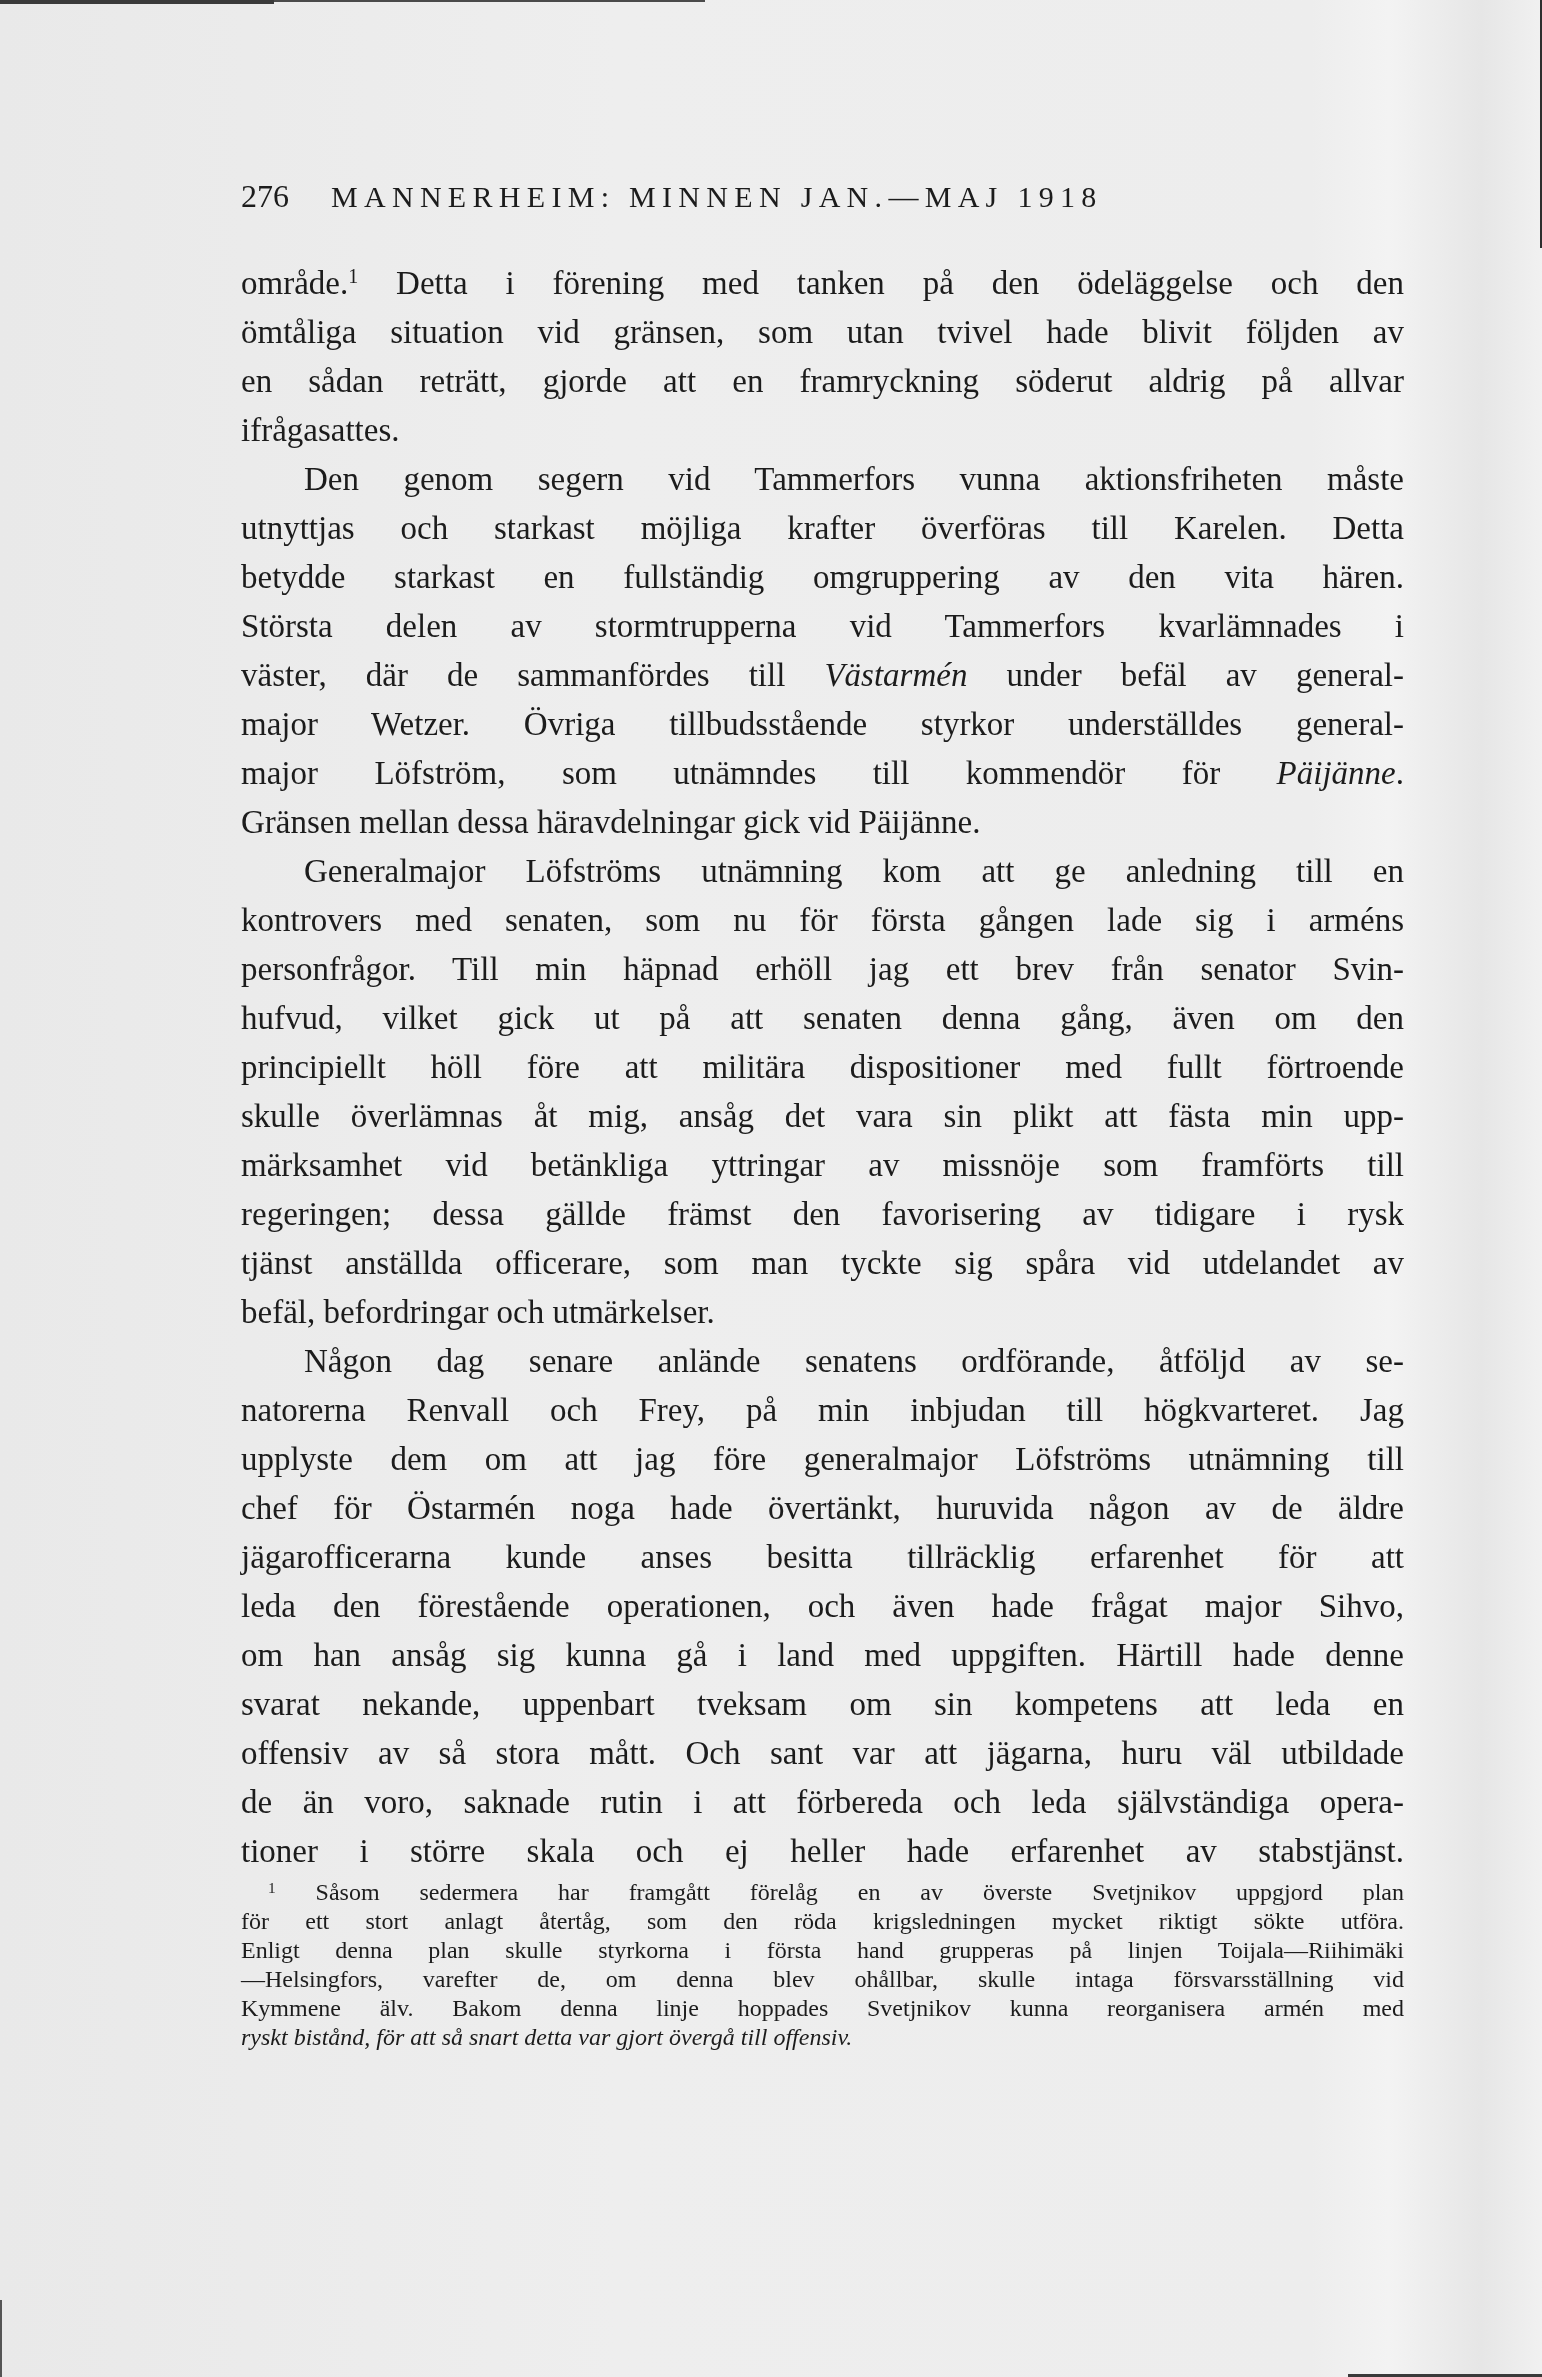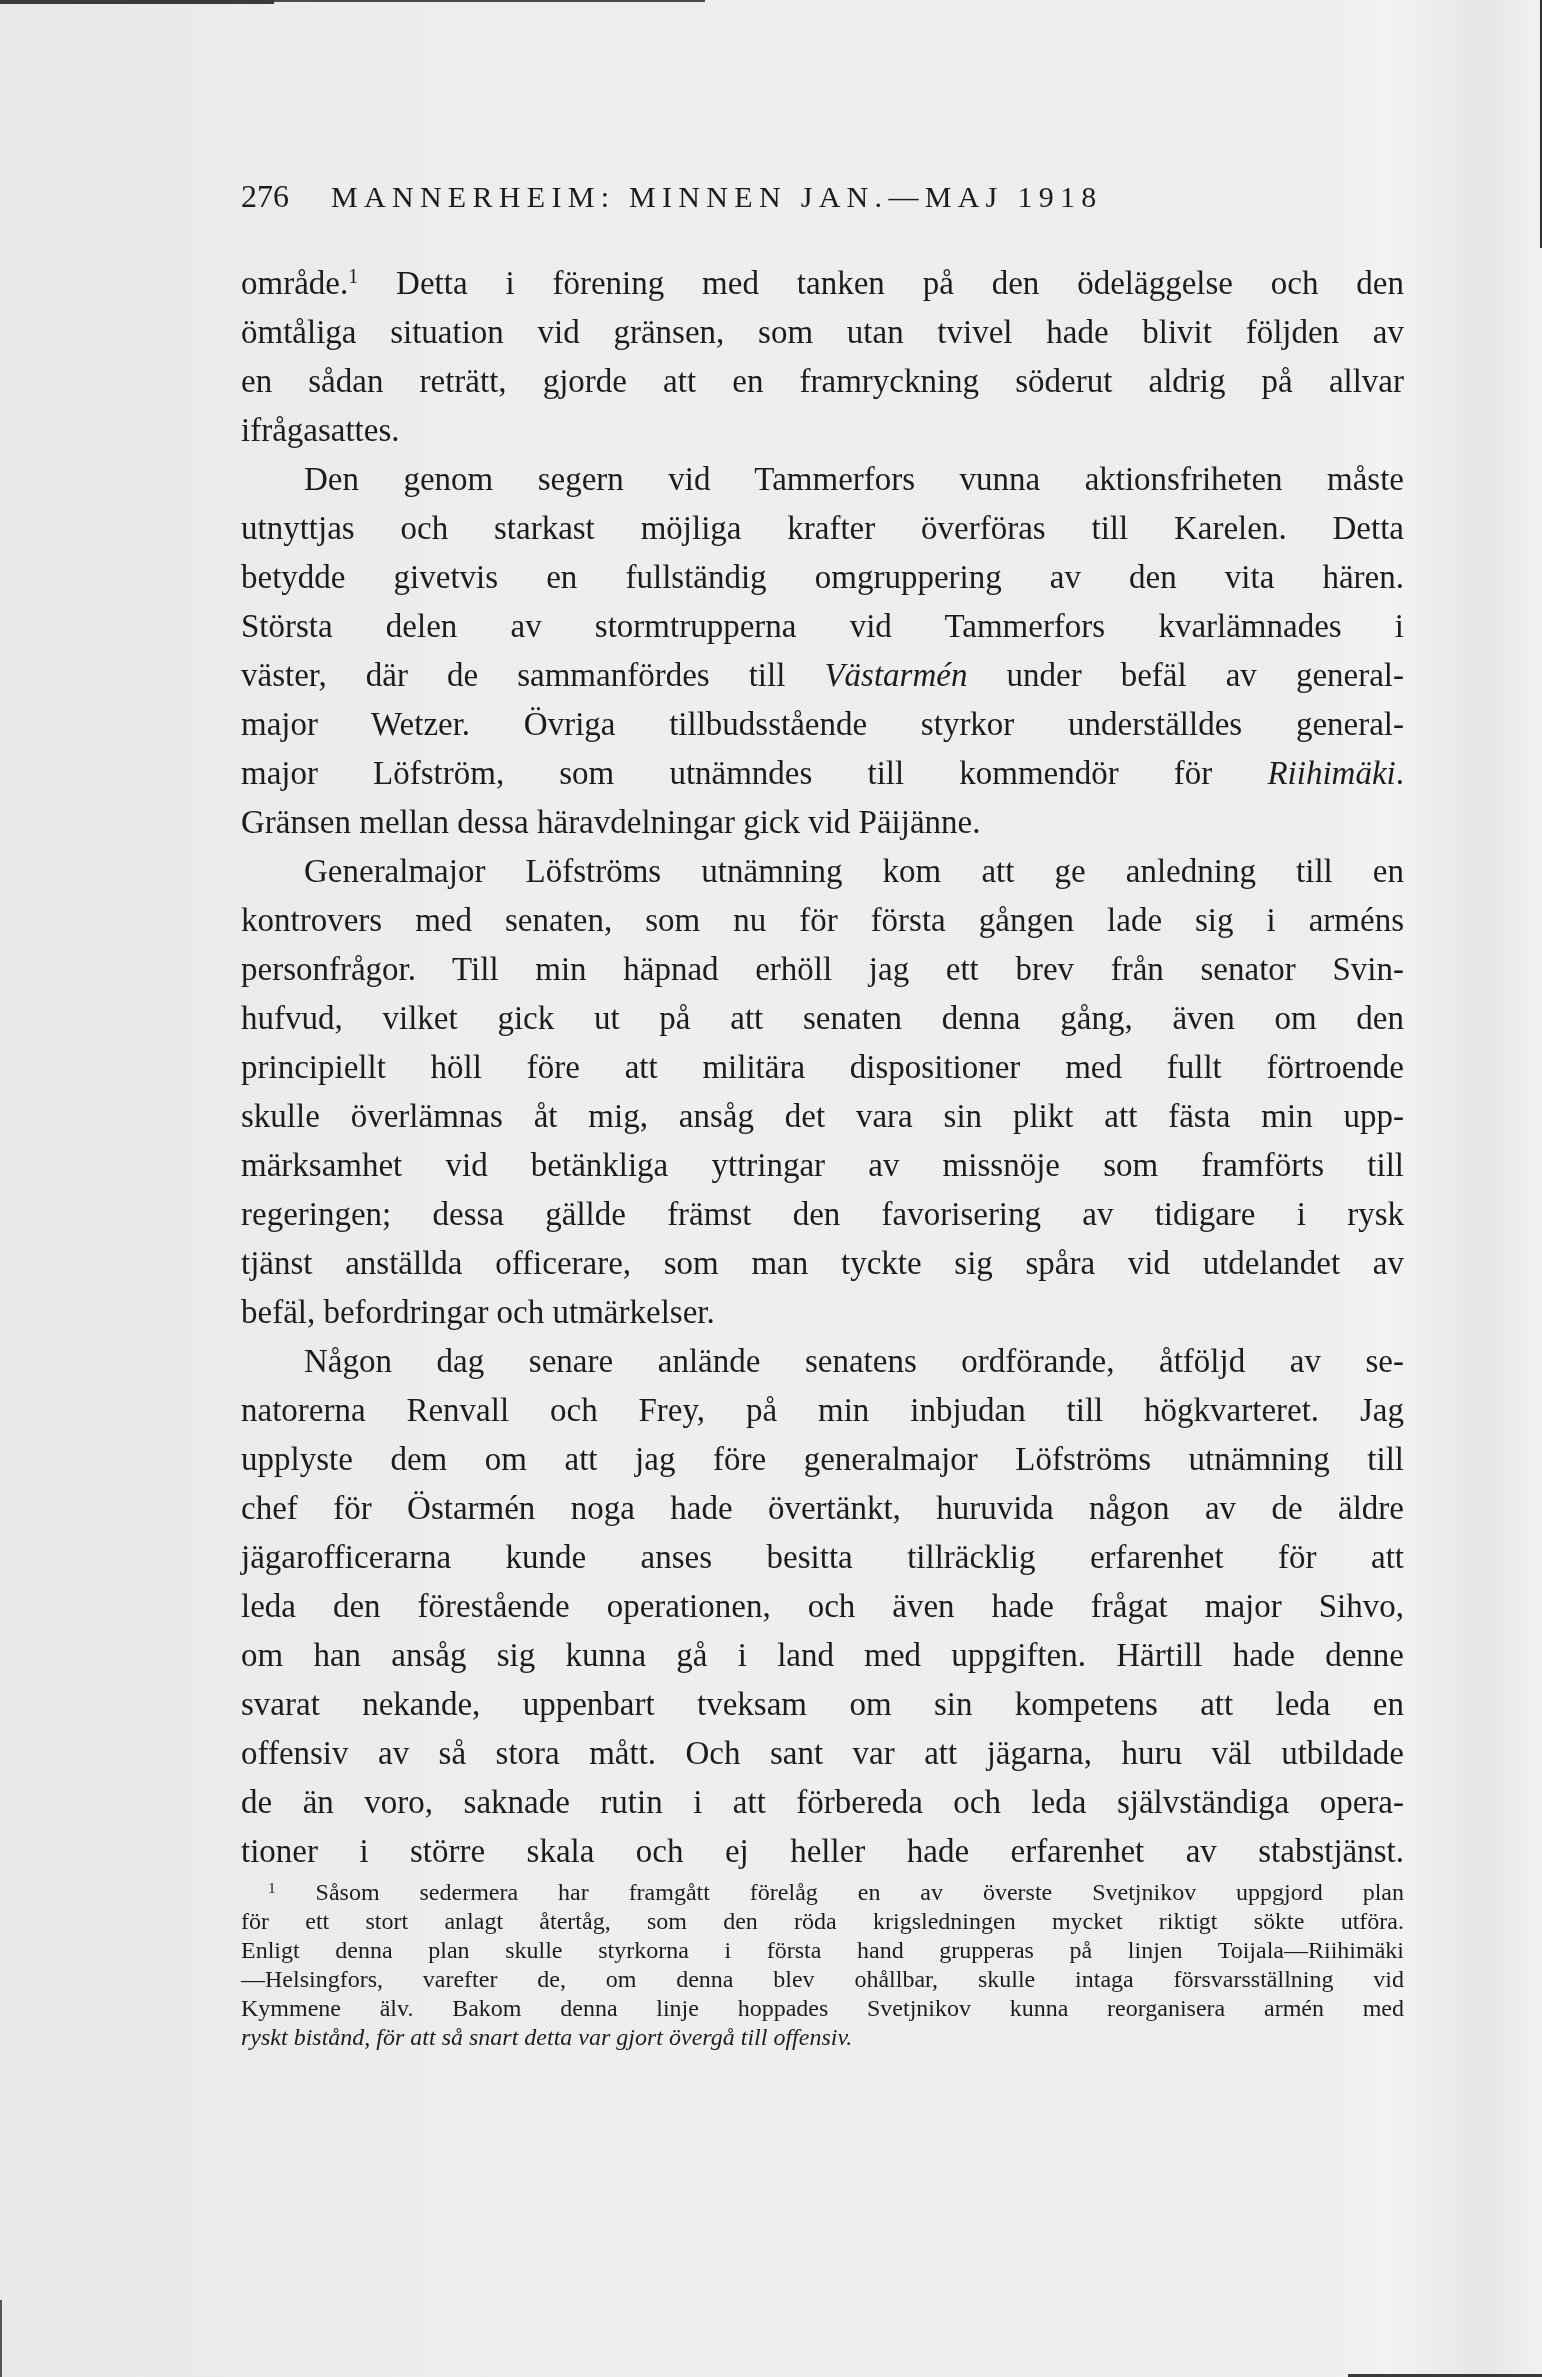--- a/index.html
+++ b/index.html
@@ -59,25 +59,25 @@
   <span class="page-number">276</span><span class="head-title">MANNERHEIM: MINNEN JAN.—MAJ 1918</span>
 </div>
 
 <div class="body-text" id="body-text">
     <span class="body-line"><span>område.</span><sup>1</sup><span> Detta i förening med tanken på den ödeläggelse och den</span></span>
     <span class="body-line">ömtåliga situation vid gränsen, som utan tvivel hade blivit följden av</span>
     <span class="body-line">en sådan reträtt, gjorde att en framryckning söderut aldrig på allvar</span>
     <span class="body-line last">ifrågasattes.</span>
     <span class="body-line indent">Den genom segern vid Tammerfors vunna aktionsfriheten måste</span>
     <span class="body-line">utnyttjas och starkast möjliga krafter överföras till Karelen. Detta</span>
-    <span class="body-line">betydde givetvis en fullständig omgruppering av den vita hären.</span>
+    <span class="body-line">betydde starkast en fullständig omgruppering av den vita hären.</span>
     <span class="body-line">Största delen av stormtrupperna vid Tammerfors kvarlämnades i</span>
     <span class="body-line"><span>väster, där de sammanfördes till </span><em>Västarmén</em><span> under befäl av general-</span></span>
     <span class="body-line">major Wetzer. Övriga tillbudsstående styrkor underställdes general-</span>
-    <span class="body-line"><span>major Löfström, som utnämndes till kommendör för </span><em>Riihimäki</em><span>.</span></span>
+    <span class="body-line"><span>major Löfström, som utnämndes till kommendör för </span><em>Päijänne</em><span>.</span></span>
     <span class="body-line last">Gränsen mellan dessa häravdelningar gick vid Päijänne.</span>
     <span class="body-line indent">Generalmajor Löfströms utnämning kom att ge anledning till en</span>
     <span class="body-line">kontrovers med senaten, som nu för första gången lade sig i arméns</span>
     <span class="body-line">personfrågor. Till min häpnad erhöll jag ett brev från senator Svin-</span>
     <span class="body-line">hufvud, vilket gick ut på att senaten denna gång, även om den</span>
     <span class="body-line">principiellt höll före att militära dispositioner med fullt förtroende</span>
     <span class="body-line">skulle överlämnas åt mig, ansåg det vara sin plikt att fästa min upp-</span>
     <span class="body-line">märksamhet vid betänkliga yttringar av missnöje som framförts till</span>
     <span class="body-line">regeringen; dessa gällde främst den favorisering av tidigare i rysk</span>
     <span class="body-line">tjänst anställda officerare, som man tyckte sig spåra vid utdelandet av</span>

